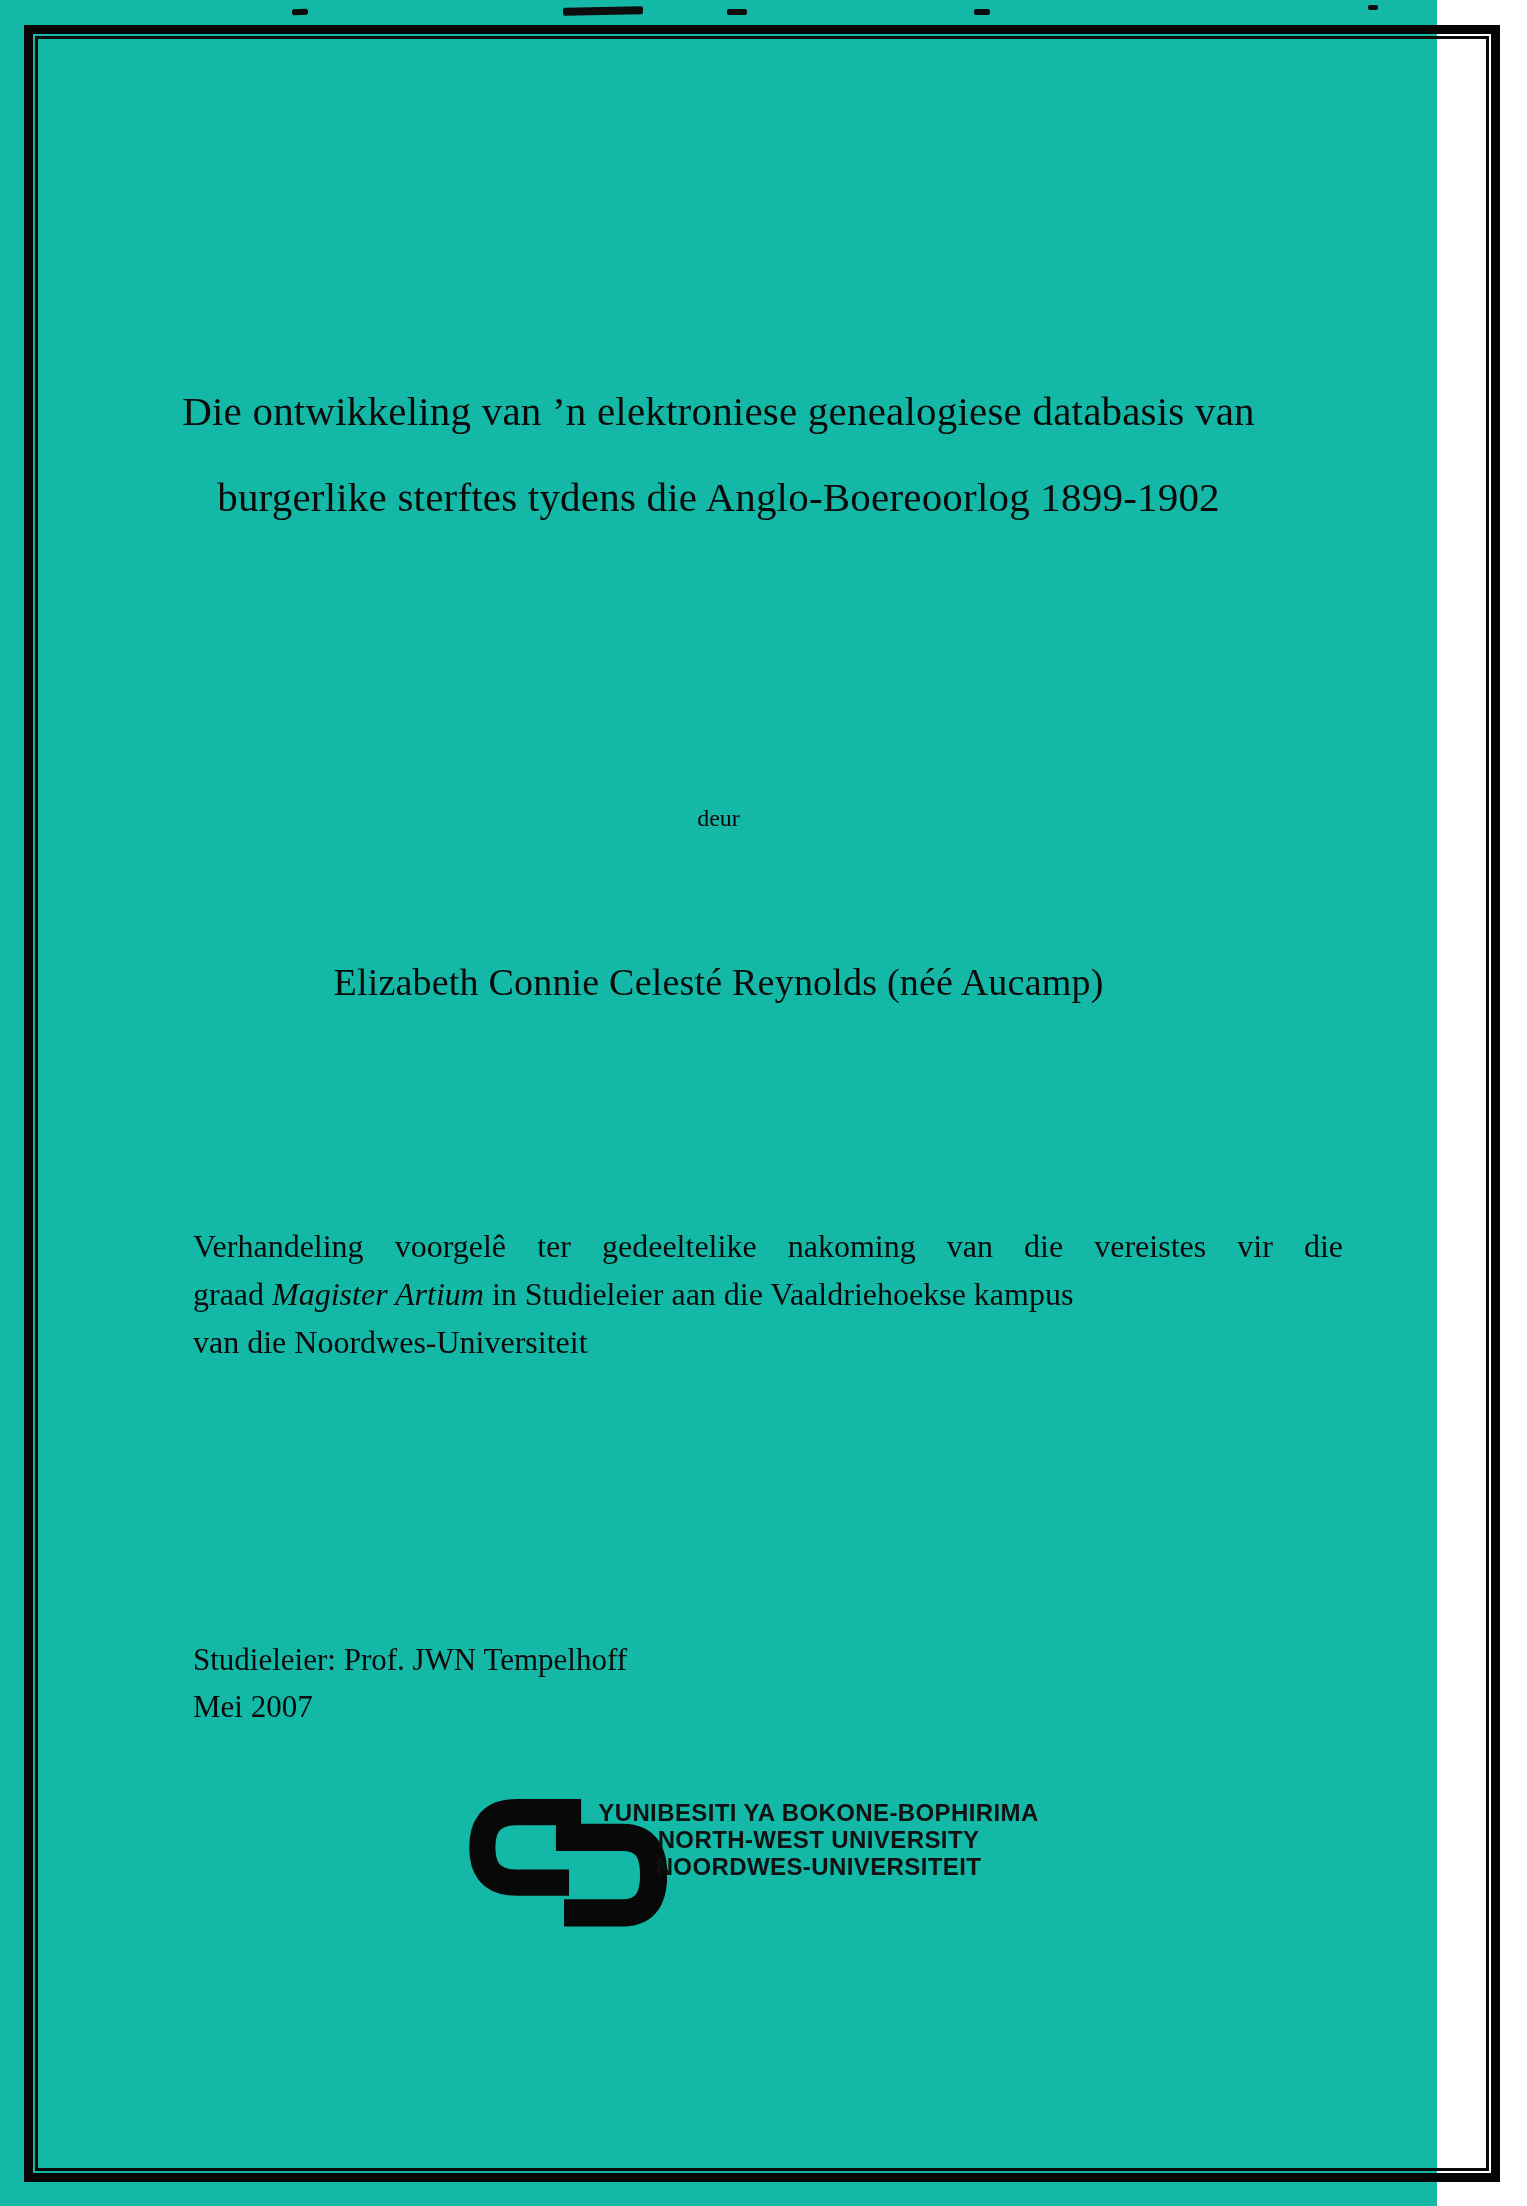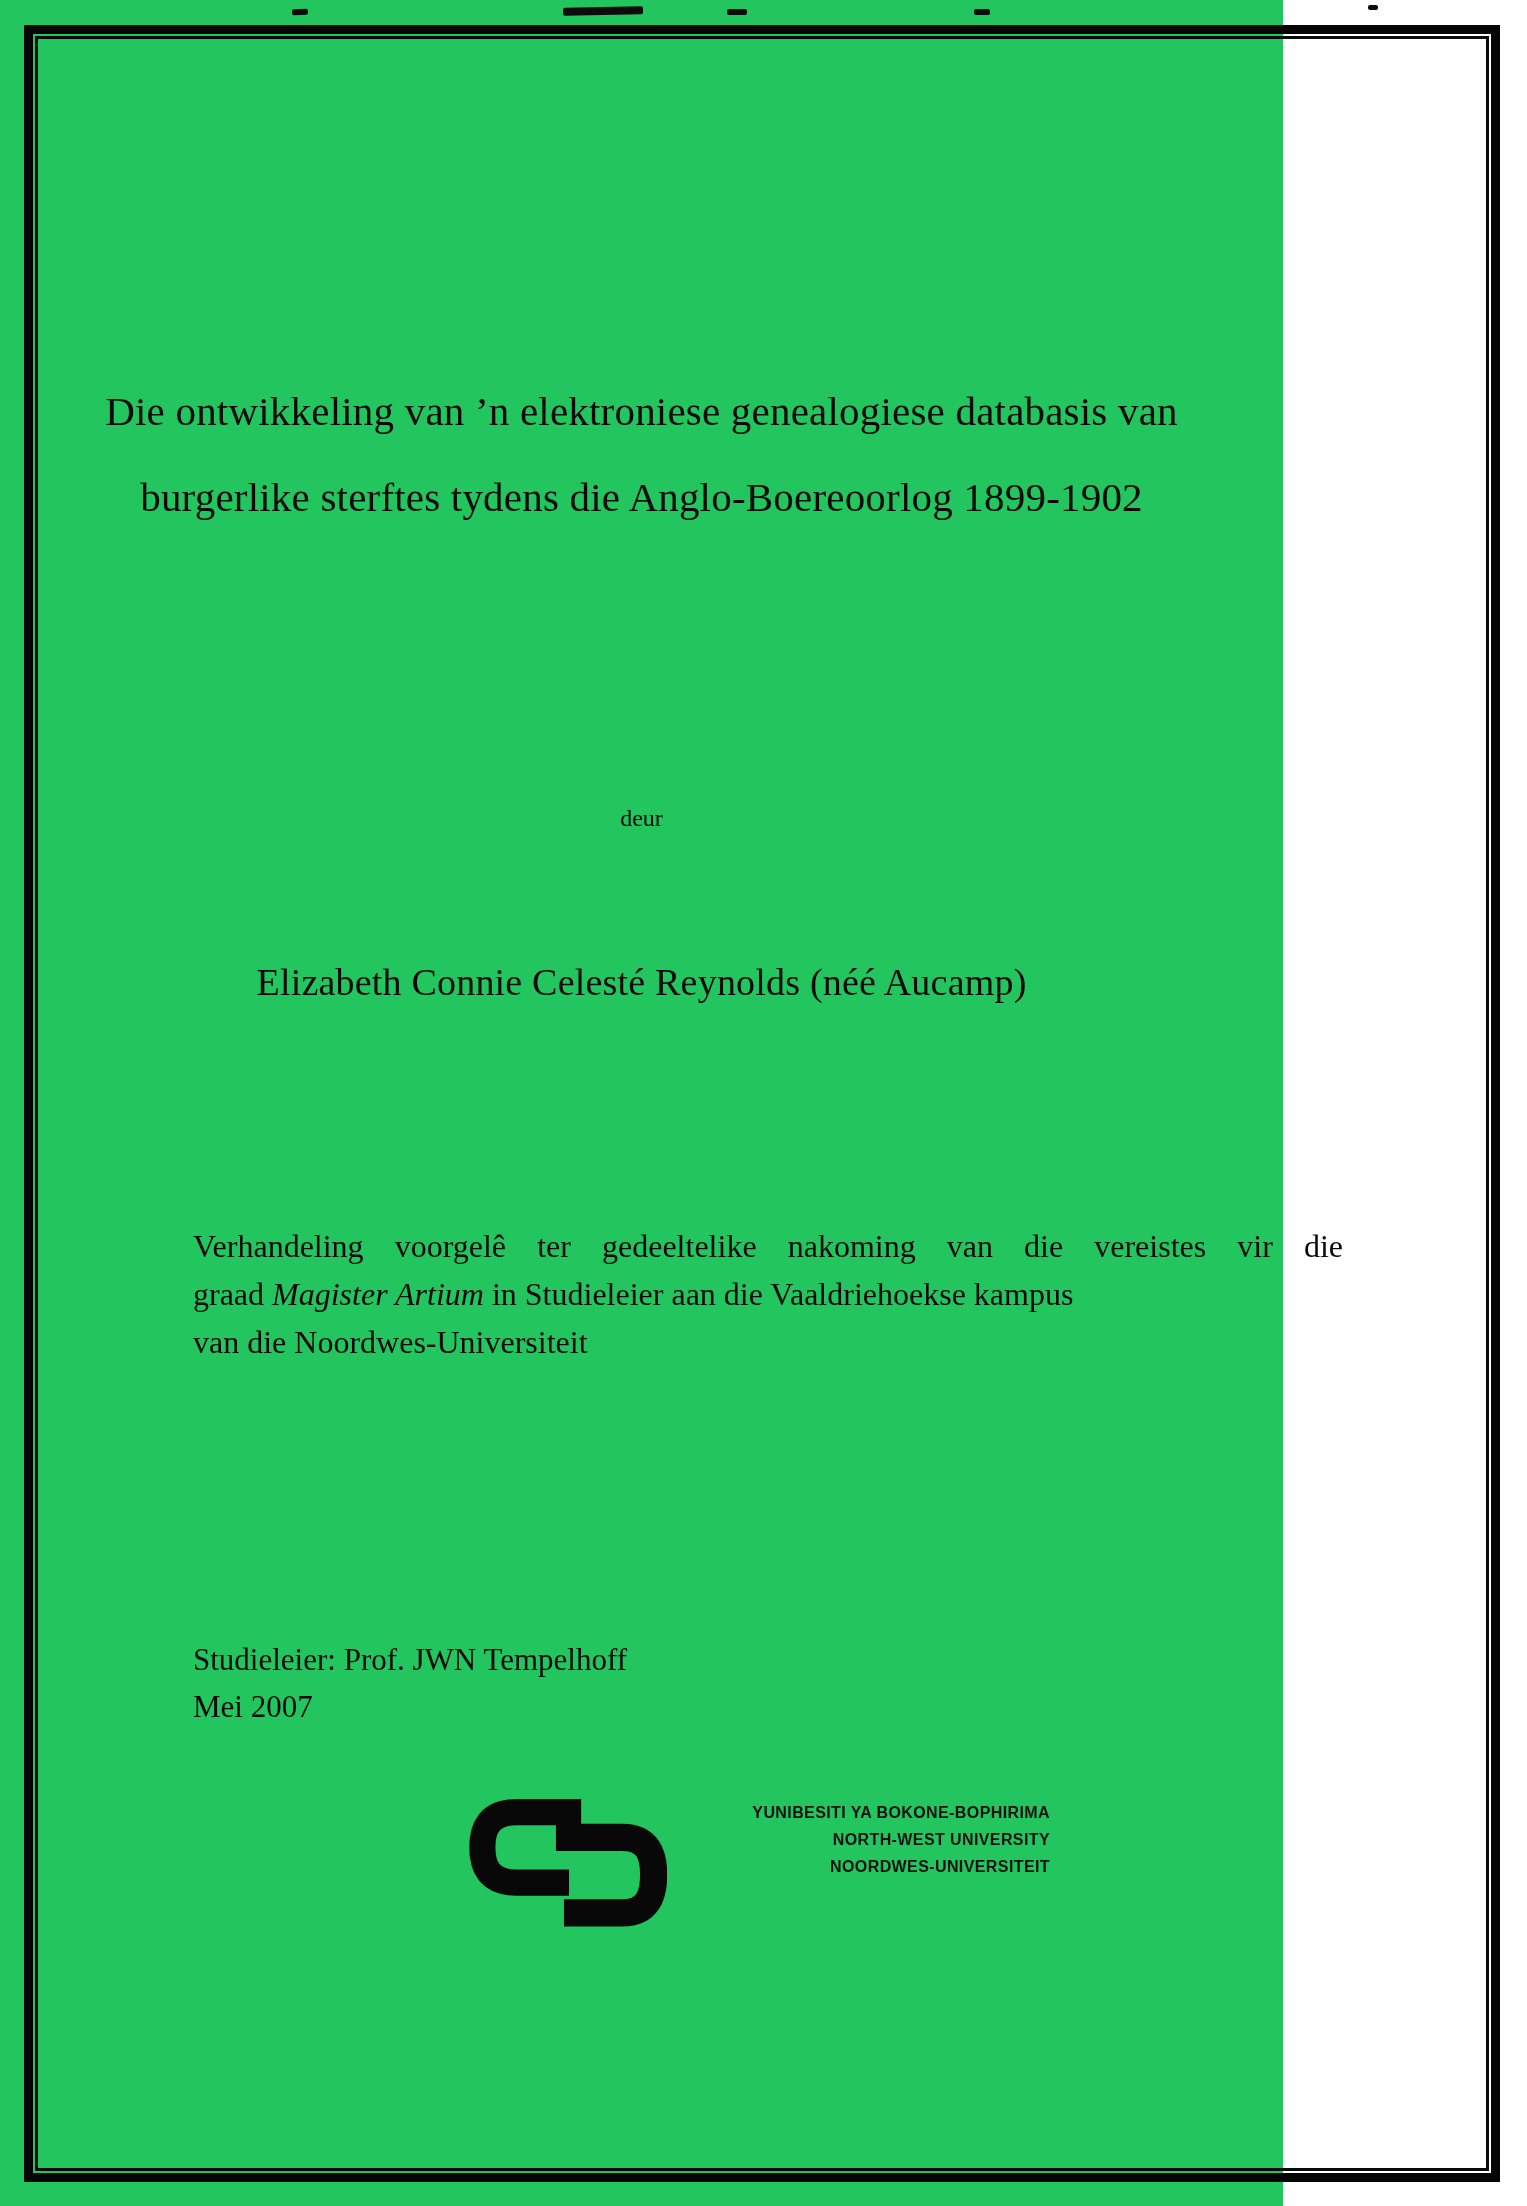--- a/index.html
+++ b/index.html
@@ -6,23 +6,23 @@
     margin: 0;
     padding: 0;
     background: #ffffff;
     width: 1527px;
     height: 2206px;
     overflow: hidden;
   }
   .page {
     position: absolute;
     left: 0; top: 0;
-    width: 1283px;
+    width: 1437px;
     height: 2206px;
-    background: #22c55e;
+    background: #14b8a6;
     font-family: "Liberation Serif", serif;
     color: #0a0a0a;
   }
   
   .frame {
     position: absolute;
     left: 24px;
     top: 25px;
     width: 1476px;
     height: 2157px;
@@ -104,24 +104,24 @@
     left: 0;
     top: 4px;
     width: 199px;
     height: 129px;
   }
   .logo-text {
     position: absolute;
     left: 119px;
     top: 4px;
     width: 463px;
-    text-align: right;
+    text-align: center;
     font-family: "Liberation Sans", sans-serif;
     font-weight: 700;
-    font-size: 16px;
+    font-size: 24px;
     line-height: 27px;
     letter-spacing: 0.4px;
     color: #111111;
     white-space: nowrap;
   }
 </style>
 </head>
 <body>
 
 <div class="page">

